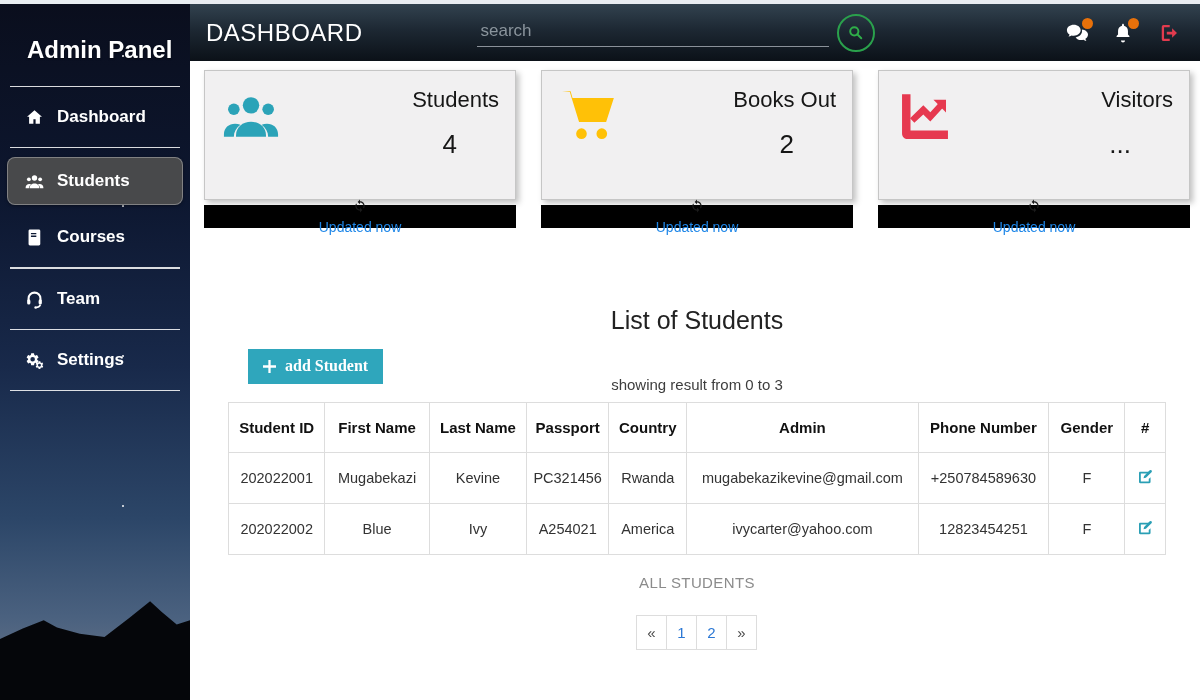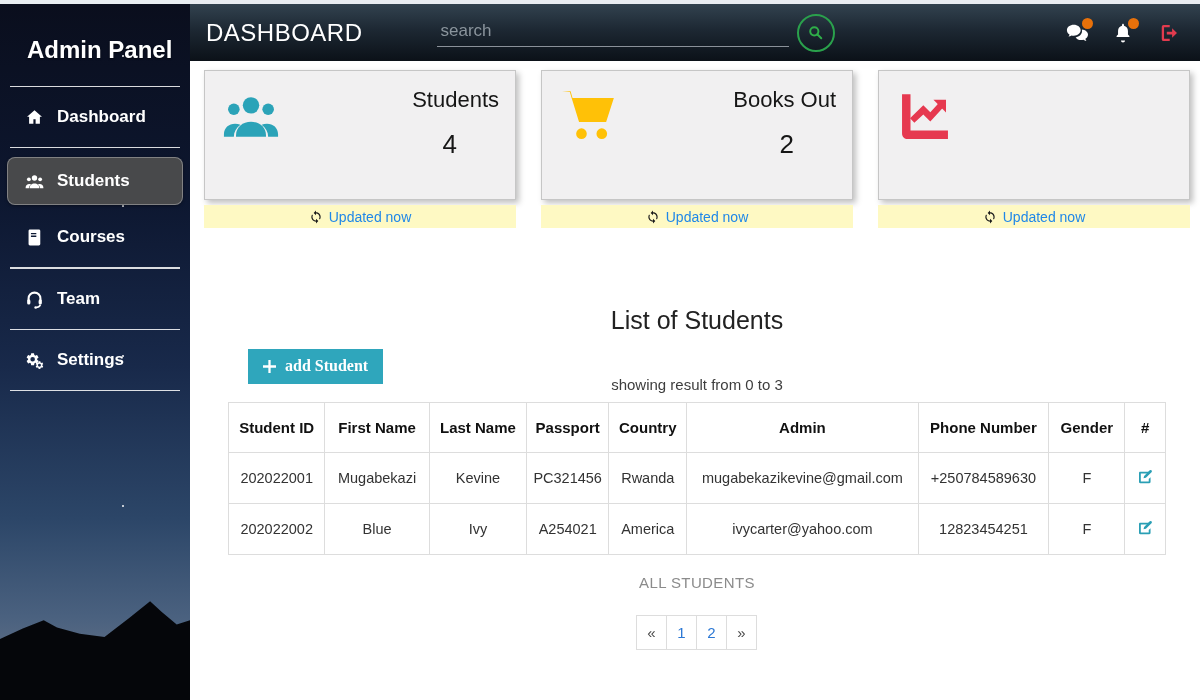--- a/index.html
+++ b/index.html
@@ -29,21 +29,21 @@
   .side-item .ic { width:19px; height:19px; flex:0 0 19px; display:inline-flex; }
   .side-item .ic svg { width:100%; height:100%; fill:#fff; }
   .side-item.active { background:rgba(77,77,77,.93); border:1px solid rgba(200,200,200,.45);
     border-radius:8px; margin:9px 7px; padding:13px 0 13px 17px; box-shadow:0 1px 3px rgba(0,0,0,.4); }
 
   
   .main-col { flex:1; display:flex; flex-direction:column; }
   .topbar { height:57px; flex:0 0 57px; display:flex; align-items:center;
     background:linear-gradient(180deg,#32424f 0%,#1d2833 45%,#0b1118 100%); padding:0 16px; }
   .topbar-title { color:#fff; font-size:24px; letter-spacing:.5px; }
-  .search-input { width:352px; margin-left:74px; background:transparent; border:none; outline:none;
+  .search-input { width:352px; margin-left:114px; background:transparent; border:none; outline:none;
     border-bottom:1.5px solid #8a9199; color:#d5dbe1; font-size:17px; padding:3px 4px 5px; }
   .search-input::placeholder { color:#8a949c; }
   .search-btn { width:38px; height:38px; margin-left:8px; border-radius:50%; border:2px solid #2aa14c;
     background:transparent; display:flex; align-items:center; justify-content:center; cursor:pointer; }
   .search-btn svg { width:19px; height:19px; stroke:#2fae49; }
   .top-icons { margin-left:auto; display:flex; align-items:center; gap:24px; padding-right:8px; }
   .top-ic { position:relative; width:22px; height:22px; cursor:pointer; }
   .top-ic svg { width:22px; height:22px; fill:#fff; }
   .top-ic.logout svg { fill:#e23b4e; }
   .badge-dot { position:absolute; top:-4px; right:-5px; width:11px; height:11px; border-radius:50%; background:#e8710a; }
@@ -54,22 +54,22 @@
   .card { width:312px; }
   .card-body { height:130px; background:#f1f0f1; border:1px solid #c6c6c6;
     box-shadow:3px 3px 6px rgba(0,0,0,.25); display:flex; justify-content:space-between; padding:16px 16px 0; }
   .card-icon svg { width:60px; height:58px; }
   .card-icon.teal svg { fill:#2ba3b8; }
   .card-icon.yellow svg { fill:#ffc107; }
   .card-icon.red svg { fill:#e63950; }
   .card-right { display:flex; flex-direction:column; align-items:flex-end; }
   .card-label { font-size:22px; color:#161616; }
   .card-value { font-size:26px; color:#161616; margin:16px 42px 0 0; }
-  .card-footer { margin-top:5px; height:23px; background:#fef9c3; display:flex; align-items:center;
-    justify-content:center; gap:6px; cursor:pointer; }
+  .card-footer { margin-top:5px; height:23px; background:#000000; display:flex; align-items:center;
+    justify-content:center; gap:6px; cursor:pointer;flex-direction:column; }
   .card-footer svg { width:14px; height:14px; fill:#1b1b1b; }
   .card-footer span { color:#1f87e8; font-size:14px; }
 
   
   .list-heading { text-align:center; font-size:25px; color:#222; margin-top:78px; font-weight:400; }
   .add-row { margin:14px 0 0 58px; }
   .add-btn { display:inline-flex; align-items:center; gap:9px; background:#2fa6bc; border:none;
     color:#fff; font-family:"Liberation Serif", serif; font-weight:bold; font-size:16px;
     padding:8px 15px 9px; cursor:pointer; }
   .add-btn svg { width:13px; height:13px; fill:#fff; }
@@ -262,20 +262,24 @@
 
         <div class="card">
           <div class="card-body">
             <span class="card-icon red">
               <svg viewBox="0 0 24 24">
                   <path d="M2.5 3v16.2c0 1.3 1 2.3 2.3 2.3h16.7V18H6V3H2.5z"></path>
                   <path d="M7.6 14.8l-1.8-1.9 5.5-5.4 2.9 2.9 3.6-3.9 1.9 1.8-5.5 6-2.9-2.9z"></path>
                   <path d="M15.5 5.3h5.2v5.2z"></path>
                 </svg>
             </span>
+            <div class="card-right">
+              <div class="card-label">Visitors</div>
+              <div class="card-value">...</div>
+            </div>
           </div>
           <div class="card-footer">
             <span style="display:inline-flex">
               <svg viewBox="0 0 24 24">
                   <path d="M12 4V1L8 5l4 4V6c3.3 0 6 2.7 6 6 0 1-.25 1.97-.7 2.8l1.46 1.46A7.93 7.93 0 0020 12c0-4.42-3.58-8-8-8zm0 14c-3.3 0-6-2.7-6-6 0-1 .25-1.97.7-2.8L5.24 7.74A7.93 7.93 0 004 12c0 4.42 3.58 8 8 8v3l4-4-4-4v3z"></path>
                 </svg>
             </span>
             <span>Updated now</span>
           </div>
         </div>

